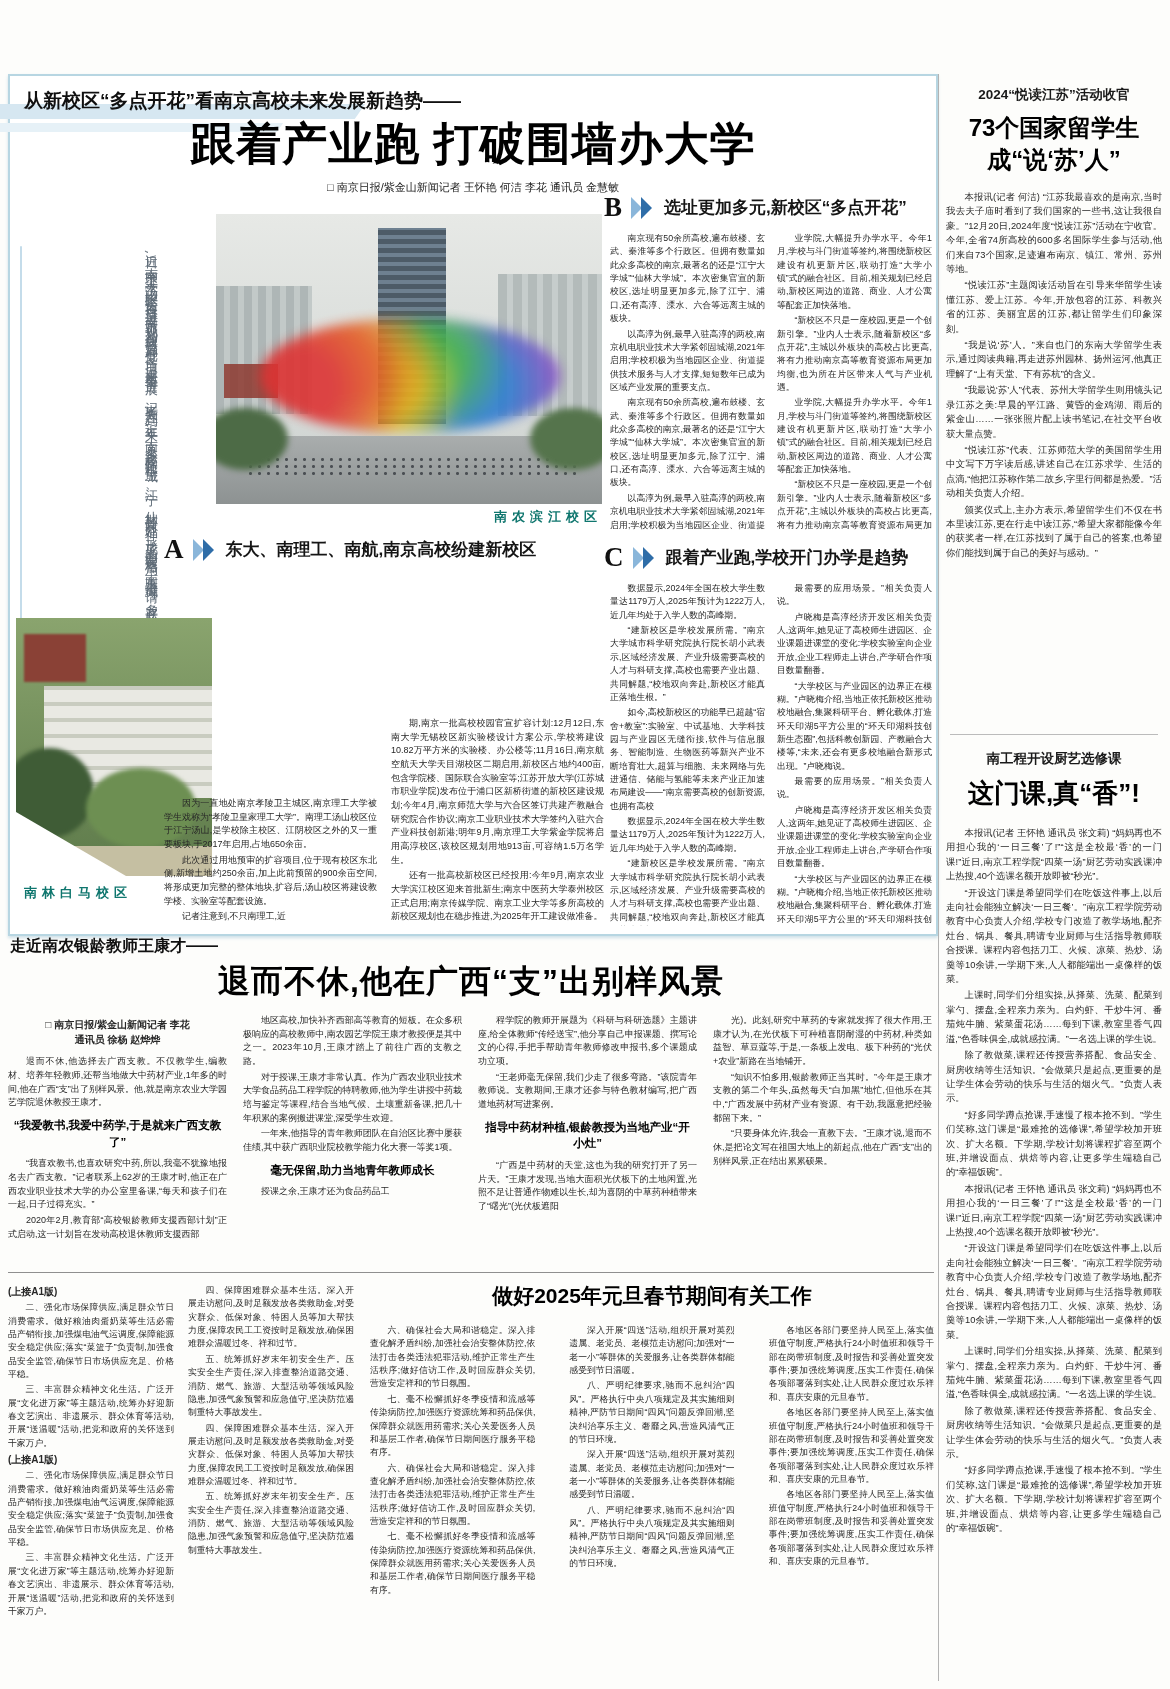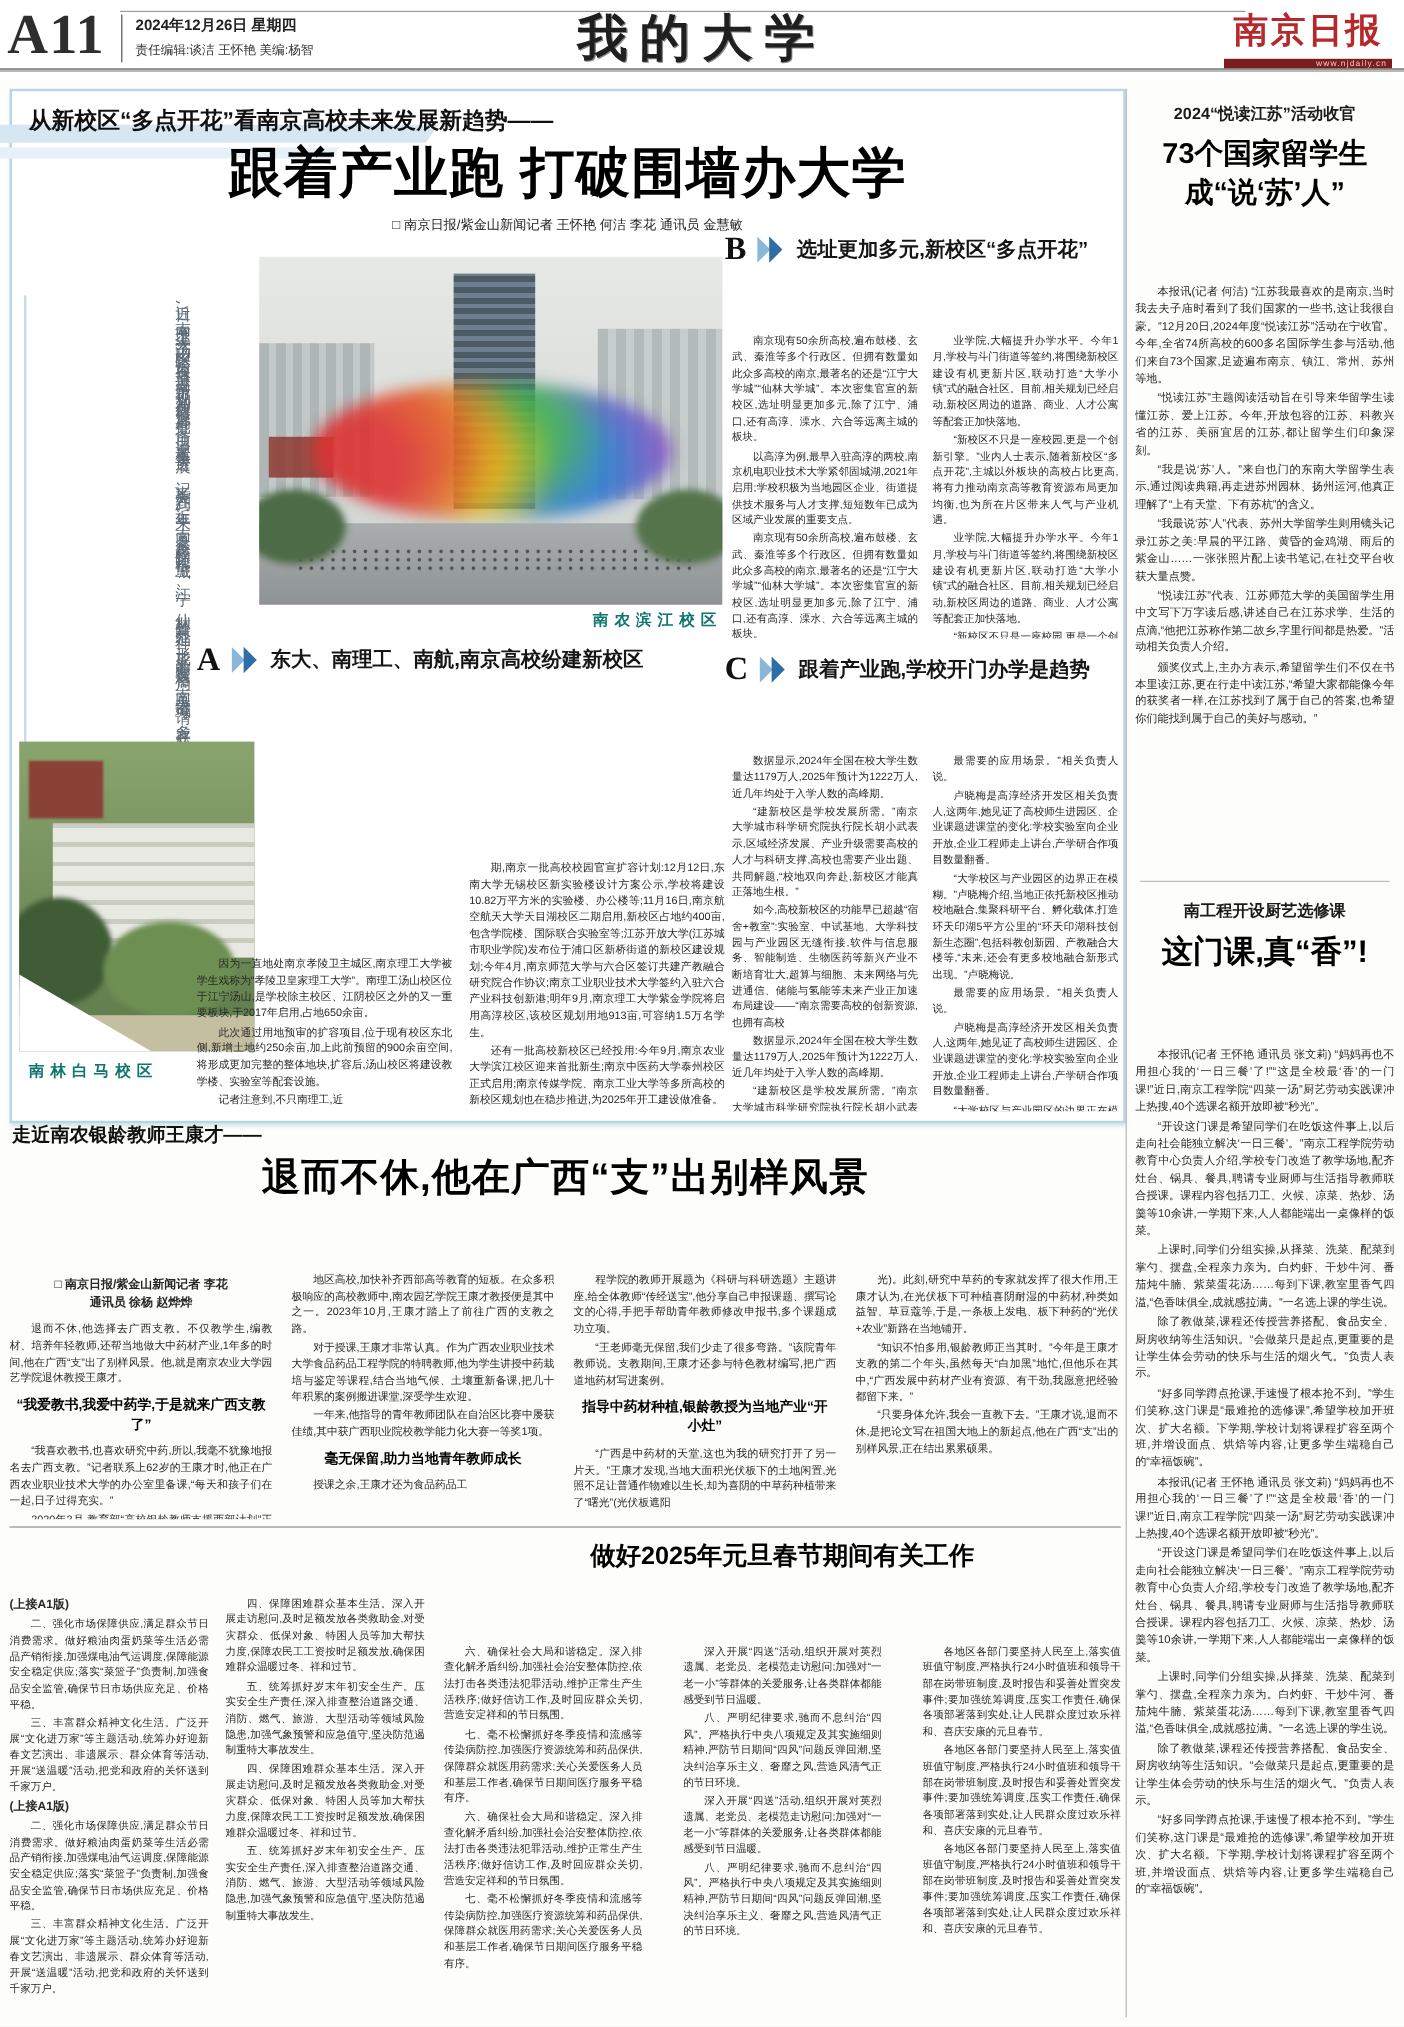--- a/index.html
+++ b/index.html
@@ -54,21 +54,21 @@
   .p2-tree2{position:absolute;left:70px;top:150px;width:110px;height:80px;background:#6d8f52;border-radius:50%;filter:blur(2px);}
   .p2-path{position:absolute;left:0;bottom:0;width:100%;height:30px;background:#c5bfa2;}
   .p2-cut{position:absolute;left:0;bottom:0;width:0;height:0;border-left:110px solid #fff;border-top:64px solid transparent;}
   .cap2{position:absolute;left:14px;top:808px;width:196px;text-align:left;}
   
   .sechead{position:absolute;display:flex;align-items:center;gap:9px;z-index:2;}
   .sechead .ltr{font:900 27px "Liberation Serif",serif;color:#111;}
   .sechead .title{font-size:17px;font-weight:900;color:#151515;}
   
   .cols{position:absolute;display:flex;}
-  .col{font-size:9px;line-height:1.52;text-align:justify;color:#272727;overflow:hidden;margin-top:46px;}
+  .col{font-size:9px;line-height:1.52;text-align:justify;color:#272727;overflow:hidden;}
   .col p{margin:0 0 2px;text-indent:2em;}
   .col p.sub{font-weight:900;text-align:center;text-indent:0;font-size:11.5px;line-height:1.45;margin:7px 3px;color:#000;}
   .col p.byline{text-indent:0;text-align:center;font-weight:bold;font-size:10px;margin:3px 0 8px;white-space:pre-line;}
   .col p.cont{text-indent:0;font-weight:900;font-size:10px;}
   
   .a-cols{left:154px;top:498px;width:440px;height:352px;gap:14px;align-items:flex-end;}
   .a-cols .col{width:213px;}
   .b-cols{left:600px;top:156px;width:322px;height:300px;gap:12px;justify-content:flex-end;}
   .b-cols .col{width:155px;font-size:8.8px;}
   .c-cols{left:600px;top:506px;width:322px;height:344px;gap:12px;}
@@ -98,33 +98,20 @@
   .s-rule{position:absolute;left:4px;top:660px;width:208px;height:1px;background:#bbb;}
   .c-kicker{position:absolute;left:0;width:100%;top:676px;text-align:center;font-size:13.5px;font-weight:bold;color:#1a1a1a;}
   .c-head{position:absolute;left:0;width:100%;top:702px;text-align:center;font-size:26px;font-weight:900;color:#000;}
   .s-body2{position:absolute;left:0;top:752px;width:216px;height:854px;font-size:9.3px;line-height:1.55;text-align:justify;color:#272727;overflow:hidden;}
 </style>
 </head>
 <body>
 
 <div class="page">
 
-  <div class="hdr">
-    <div class="hdr-rule-top"></div>
-    <div class="pageno">A11</div>
-    <div class="hdr-div"></div>
-    <div class="hdr-date">2024年12月26日 星期四</div>
-    <div class="hdr-ed">责任编辑:谈洁 王怀艳 美编:杨智</div>
-    <div class="section-title">我的大学</div>
-    <div class="masthead">
-      <div class="mh-name">南京日报</div>
-      <div class="mh-bar">www.njdaily.cn</div>
-    </div>
-    <div class="hdr-rule-bottom"></div>
-  </div>
 
   <div class="mainbox">
     <div class="deco1"></div>
     <div class="deco2"></div>
     <div class="kicker">从新校区“多点开花”看南京高校未来发展新趋势——</div>
     <div class="mainhead">跟着产业跑 打破围墙办大学</div>
     <div class="mainbyline">□ 南京日报/紫金山新闻记者 王怀艳 何洁 李花 通讯员 金慧敏</div>
 
     <div class="sidenote-line"></div>
     <div class="sidenote">近日,南京理工大学汤山校区扩容项目通过南京市规划和自然资源局批复,项目迎来重要进展。记者关注到,近年来,南京众多高校除扎根主城、江宁、仙林等向外延伸,形成了新的发展格局,南京大学城可谓“多点开花”。</div>

